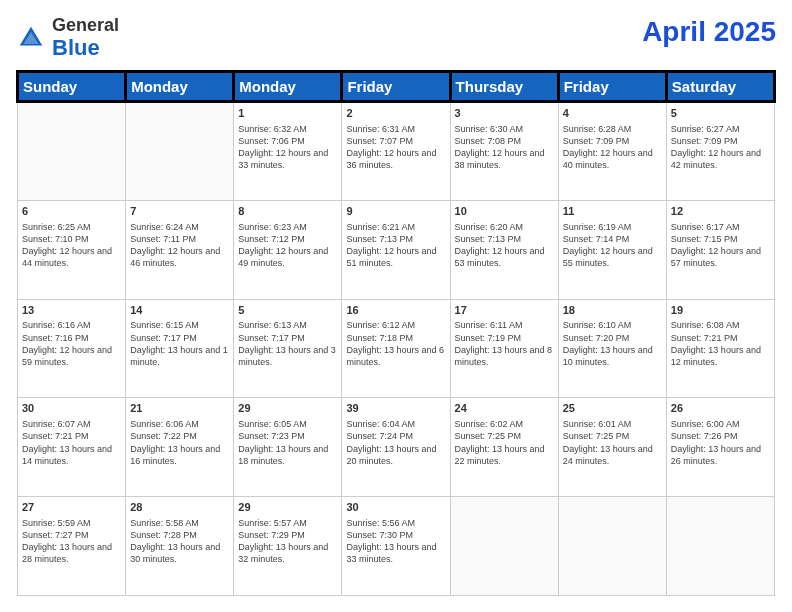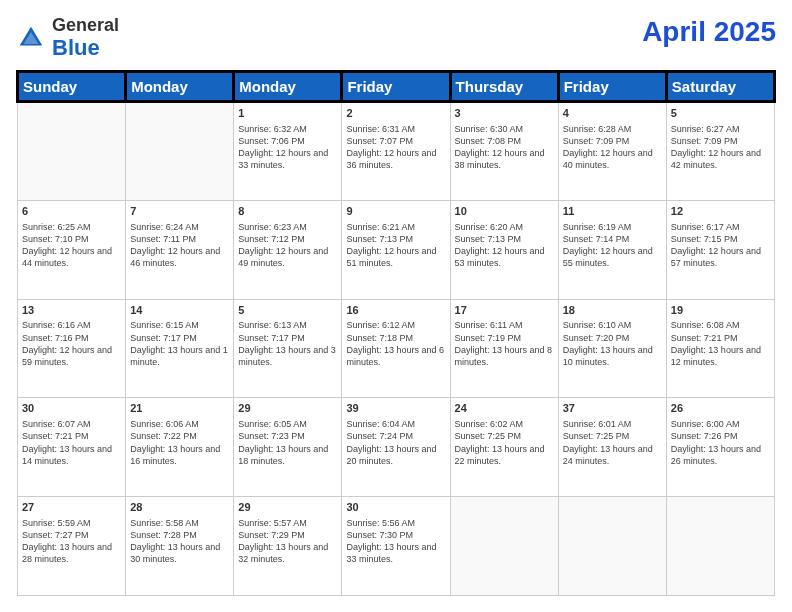--- a/index.html
+++ b/index.html
@@ -233,21 +233,21 @@
           </td>
           <td>
             <span class="day-number">39</span>
             <div class="day-info">Sunrise: 6:04 AM<br>Sunset: 7:24 PM<br>Daylight: 13 hours and 20 minutes.</div>
           </td>
           <td>
             <span class="day-number">24</span>
             <div class="day-info">Sunrise: 6:02 AM<br>Sunset: 7:25 PM<br>Daylight: 13 hours and 22 minutes.</div>
           </td>
           <td>
-            <span class="day-number">37</span>
+            <span class="day-number">25</span>
             <div class="day-info">Sunrise: 6:01 AM<br>Sunset: 7:25 PM<br>Daylight: 13 hours and 24 minutes.</div>
           </td>
           <td>
             <span class="day-number">26</span>
             <div class="day-info">Sunrise: 6:00 AM<br>Sunset: 7:26 PM<br>Daylight: 13 hours and 26 minutes.</div>
           </td>
         </tr>
         <tr>
           <td>
             <span class="day-number">27</span>

